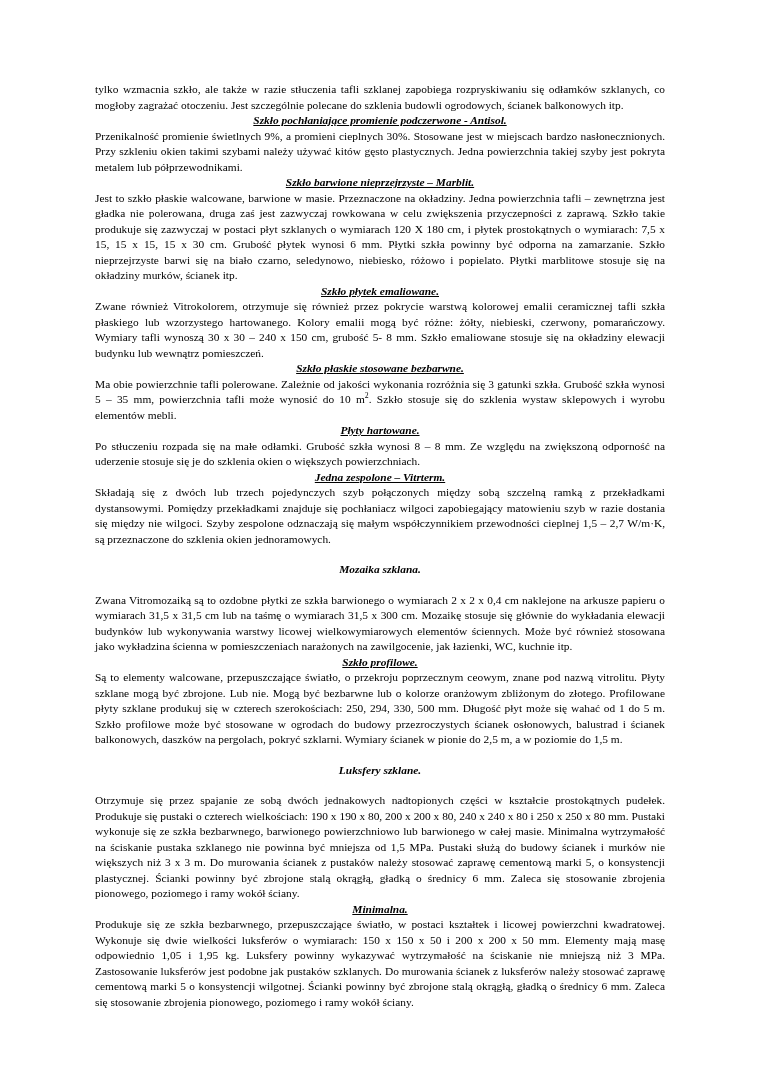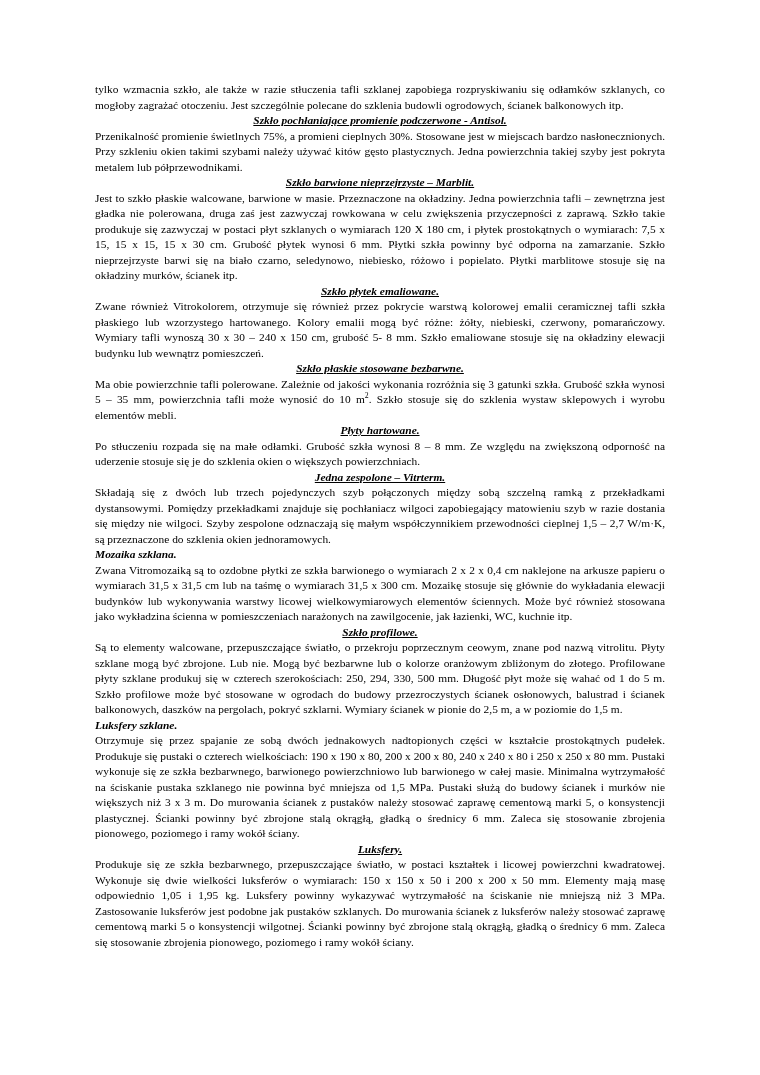--- a/index.html
+++ b/index.html
@@ -30,51 +30,51 @@
     text-indent: 0;
   }
   .heading {
     margin: 0;
     font-weight: bold;
     font-style: italic;
     text-decoration: underline;
     text-align: center;
   }
   .heading-plain {
-    margin: 0;
+    margin: 15px;
     font-weight: bold;
     font-style: italic;
-    text-align: left;
+    text-align: center;
   }
   sup {
     font-size: 0.68em;
     vertical-align: super;
     line-height: 0;
   }
 </style>
 </head>
 <body>
 
 <div id="page">
   <div class="doc" id="doc-body">
       <p class="para">tylko wzmacnia szkło, ale także w razie stłuczenia tafli szklanej zapobiega rozpryskiwaniu się odłamków szklanych, co mogłoby zagrażać otoczeniu. Jest szczególnie polecane do szklenia budowli ogrodowych, ścianek balkonowych itp.</p>
       <p class="heading">Szkło pochłaniające promienie podczerwone - Antisol.</p>
-      <p class="para">Przenikalność promienie świetlnych 75%, a promieni cieplnych 30%. Stosowane jest w miejscach bardzo nasłonecznionych. Przy szkleniu okien takimi szybami należy używać kitów gęsto plastycznych. Jedna powierzchnia takiej szyby jest pokryta metalem lub półprzewodnikami.</p>
+      <p class="para">Przenikalność promienie świetlnych 9%, a promieni cieplnych 30%. Stosowane jest w miejscach bardzo nasłonecznionych. Przy szkleniu okien takimi szybami należy używać kitów gęsto plastycznych. Jedna powierzchnia takiej szyby jest pokryta metalem lub półprzewodnikami.</p>
       <p class="heading">Szkło barwione nieprzejrzyste – Marblit.</p>
       <p class="para">Jest to szkło płaskie walcowane, barwione w masie. Przeznaczone na okładziny. Jedna powierzchnia tafli – zewnętrzna jest gładka nie polerowana, druga zaś jest zazwyczaj rowkowana w celu zwiększenia przyczepności z zaprawą. Szkło takie produkuje się zazwyczaj w postaci płyt szklanych o wymiarach 120 X 180 cm, i płytek prostokątnych o wymiarach: 7,5 x 15, 15 x 15, 15 x 30 cm. Grubość płytek wynosi 6 mm. Płytki szkła powinny być odporna na zamarzanie. Szkło nieprzejrzyste barwi się na biało czarno, seledynowo, niebiesko, różowo i popielato. Płytki marblitowe stosuje się na okładziny murków, ścianek itp.</p>
       <p class="heading">Szkło płytek emaliowane.</p>
       <p class="para">Zwane również Vitrokolorem, otrzymuje się również przez pokrycie warstwą kolorowej emalii ceramicznej tafli szkła płaskiego lub wzorzystego hartowanego. Kolory emalii mogą być różne: żółty, niebieski, czerwony, pomarańczowy. Wymiary tafli wynoszą 30 x 30 – 240 x 150 cm, grubość 5- 8 mm. Szkło emaliowane stosuje się na okładziny elewacji budynku lub wewnątrz pomieszczeń.</p>
       <p class="heading">Szkło płaskie stosowane bezbarwne.</p>
       <p class="para">Ma obie powierzchnie tafli polerowane. Zależnie od jakości wykonania rozróżnia się 3 gatunki szkła. Grubość szkła wynosi 5 – 35 mm, powierzchnia tafli może wynosić do 10 m<sup>2</sup>. Szkło stosuje się do szklenia wystaw sklepowych i wyrobu elementów mebli.</p>
       <p class="heading">Płyty hartowane.</p>
       <p class="para">Po stłuczeniu rozpada się na małe odłamki. Grubość szkła wynosi 8 – 8 mm. Ze względu na zwiększoną odporność na uderzenie stosuje się je do szklenia okien o większych powierzchniach.</p>
       <p class="heading">Jedna zespolone – Vitrterm.</p>
       <p class="para">Składają się z dwóch lub trzech pojedynczych szyb połączonych między sobą szczelną ramką z przekładkami dystansowymi. Pomiędzy przekładkami znajduje się pochłaniacz wilgoci zapobiegający matowieniu szyb w razie dostania się między nie wilgoci. Szyby zespolone odznaczają się małym współczynnikiem przewodności cieplnej 1,5 – 2,7 W/m·K, są przeznaczone do szklenia okien jednoramowych.</p>
       <p class="heading-plain">Mozaika szklana.</p>
       <p class="para">Zwana Vitromozaiką są to ozdobne płytki ze szkła barwionego o wymiarach 2 x 2 x 0,4 cm naklejone na arkusze papieru o wymiarach 31,5 x 31,5 cm lub na taśmę o wymiarach 31,5 x 300 cm. Mozaikę stosuje się głównie do wykładania elewacji budynków lub wykonywania warstwy licowej wielkowymiarowych elementów ściennych. Może być również stosowana jako wykładzina ścienna w pomieszczeniach narażonych na zawilgocenie, jak łazienki, WC, kuchnie itp.</p>
       <p class="heading">Szkło profilowe.</p>
       <p class="para">Są to elementy walcowane, przepuszczające światło, o przekroju poprzecznym ceowym, znane pod nazwą vitrolitu. Płyty szklane mogą być zbrojone. Lub nie. Mogą być bezbarwne lub o kolorze oranżowym zbliżonym do złotego. Profilowane płyty szklane produkuj się w czterech szerokościach: 250, 294, 330, 500 mm. Długość płyt może się wahać od 1 do 5 m. Szkło profilowe może być stosowane w ogrodach do budowy przezroczystych ścianek osłonowych, balustrad i ścianek balkonowych, daszków na pergolach, pokryć szklarni. Wymiary ścianek w pionie do 2,5 m, a w poziomie do 1,5 m.</p>
       <p class="heading-plain">Luksfery szklane.</p>
       <p class="para">Otrzymuje się przez spajanie ze sobą dwóch jednakowych nadtopionych części w kształcie prostokątnych pudełek. Produkuje się pustaki o czterech wielkościach: 190 x 190 x 80, 200 x 200 x 80, 240 x 240 x 80 i 250 x 250 x 80 mm. Pustaki wykonuje się ze szkła bezbarwnego, barwionego powierzchniowo lub barwionego w całej masie. Minimalna wytrzymałość na ściskanie pustaka szklanego nie powinna być mniejsza od 1,5 MPa. Pustaki służą do budowy ścianek i murków nie większych niż 3 x 3 m. Do murowania ścianek z pustaków należy stosować zaprawę cementową marki 5, o konsystencji plastycznej. Ścianki powinny być zbrojone stalą okrągłą, gładką o średnicy 6 mm. Zaleca się stosowanie zbrojenia pionowego, poziomego i ramy wokół ściany.</p>
-      <p class="heading">Luksfery.</p>
+      <p class="heading">Minimalna.</p>
       <p class="para">Produkuje się ze szkła bezbarwnego, przepuszczające światło, w postaci kształtek i licowej powierzchni kwadratowej. Wykonuje się dwie wielkości luksferów o wymiarach: 150 x 150 x 50 i 200 x 200 x 50 mm. Elementy mają masę odpowiednio 1,05 i 1,95 kg. Luksfery powinny wykazywać wytrzymałość na ściskanie nie mniejszą niż 3 MPa. Zastosowanie luksferów jest podobne jak pustaków szklanych. Do murowania ścianek z luksferów należy stosować zaprawę cementową marki 5 o konsystencji wilgotnej. Ścianki powinny być zbrojone stalą okrągłą, gładką o średnicy 6 mm. Zaleca się stosowanie zbrojenia pionowego, poziomego i ramy wokół ściany.</p>
     </div>
 </div>
 
 </body></html>

